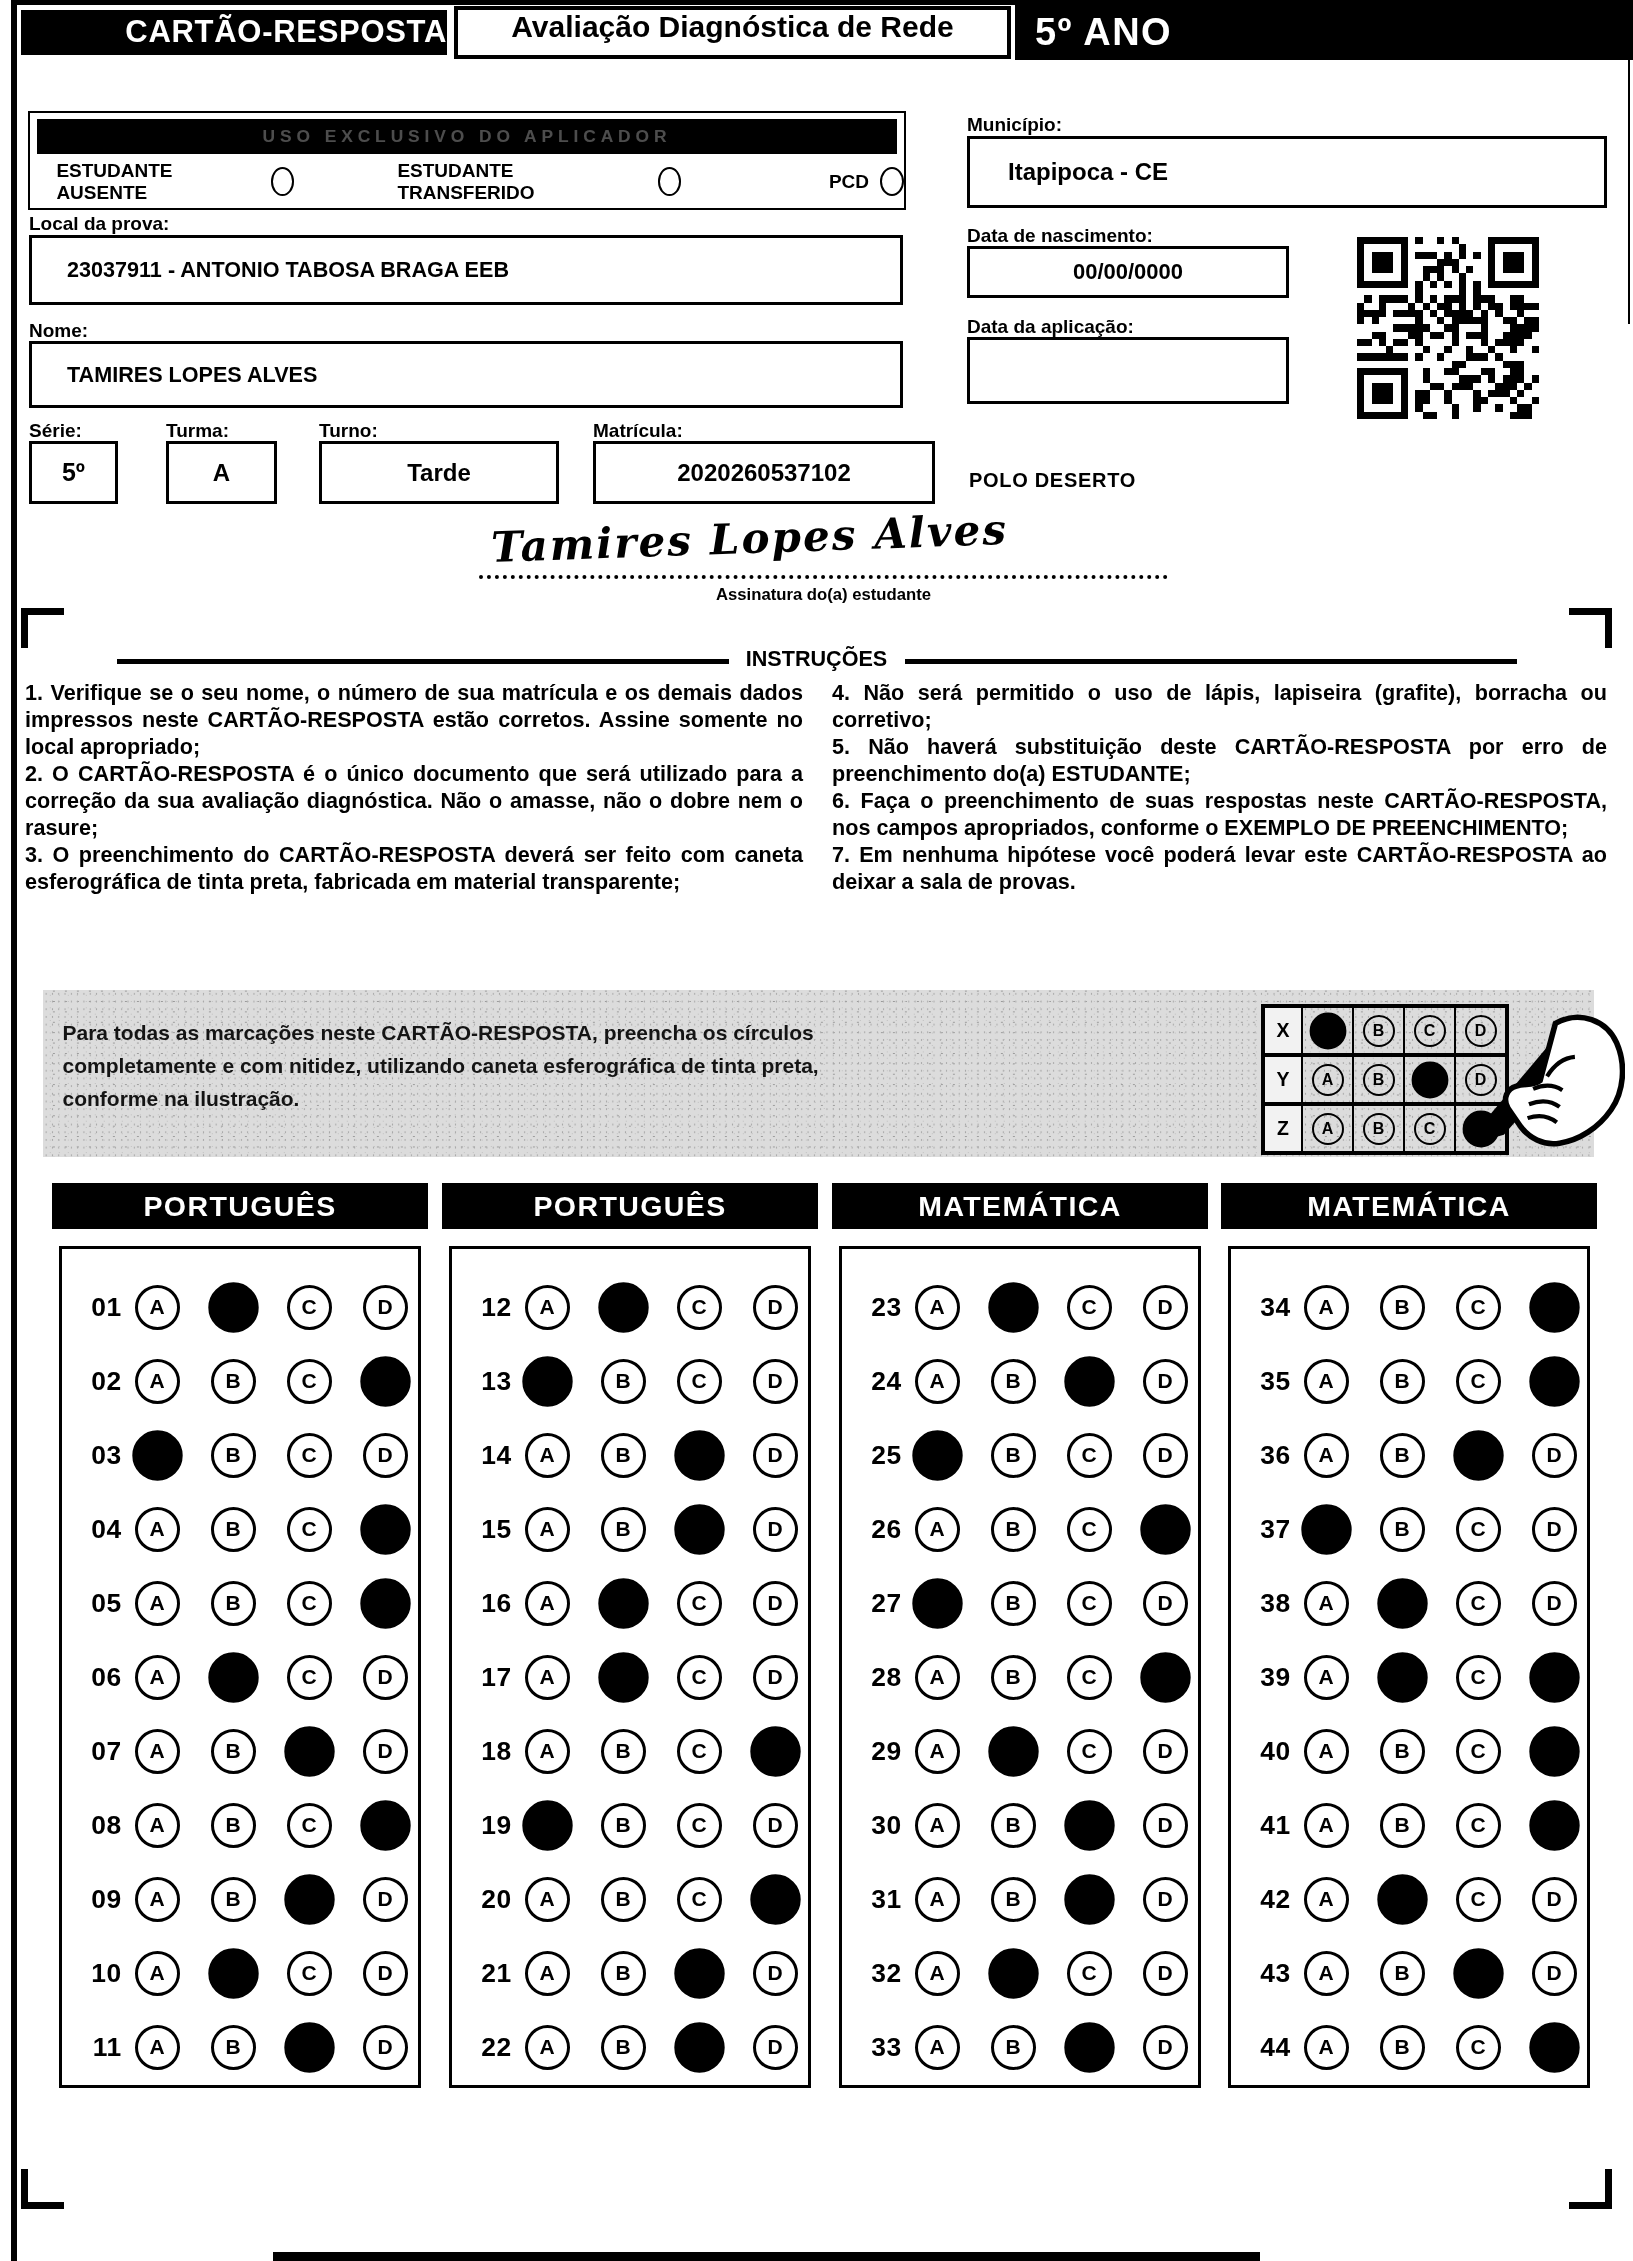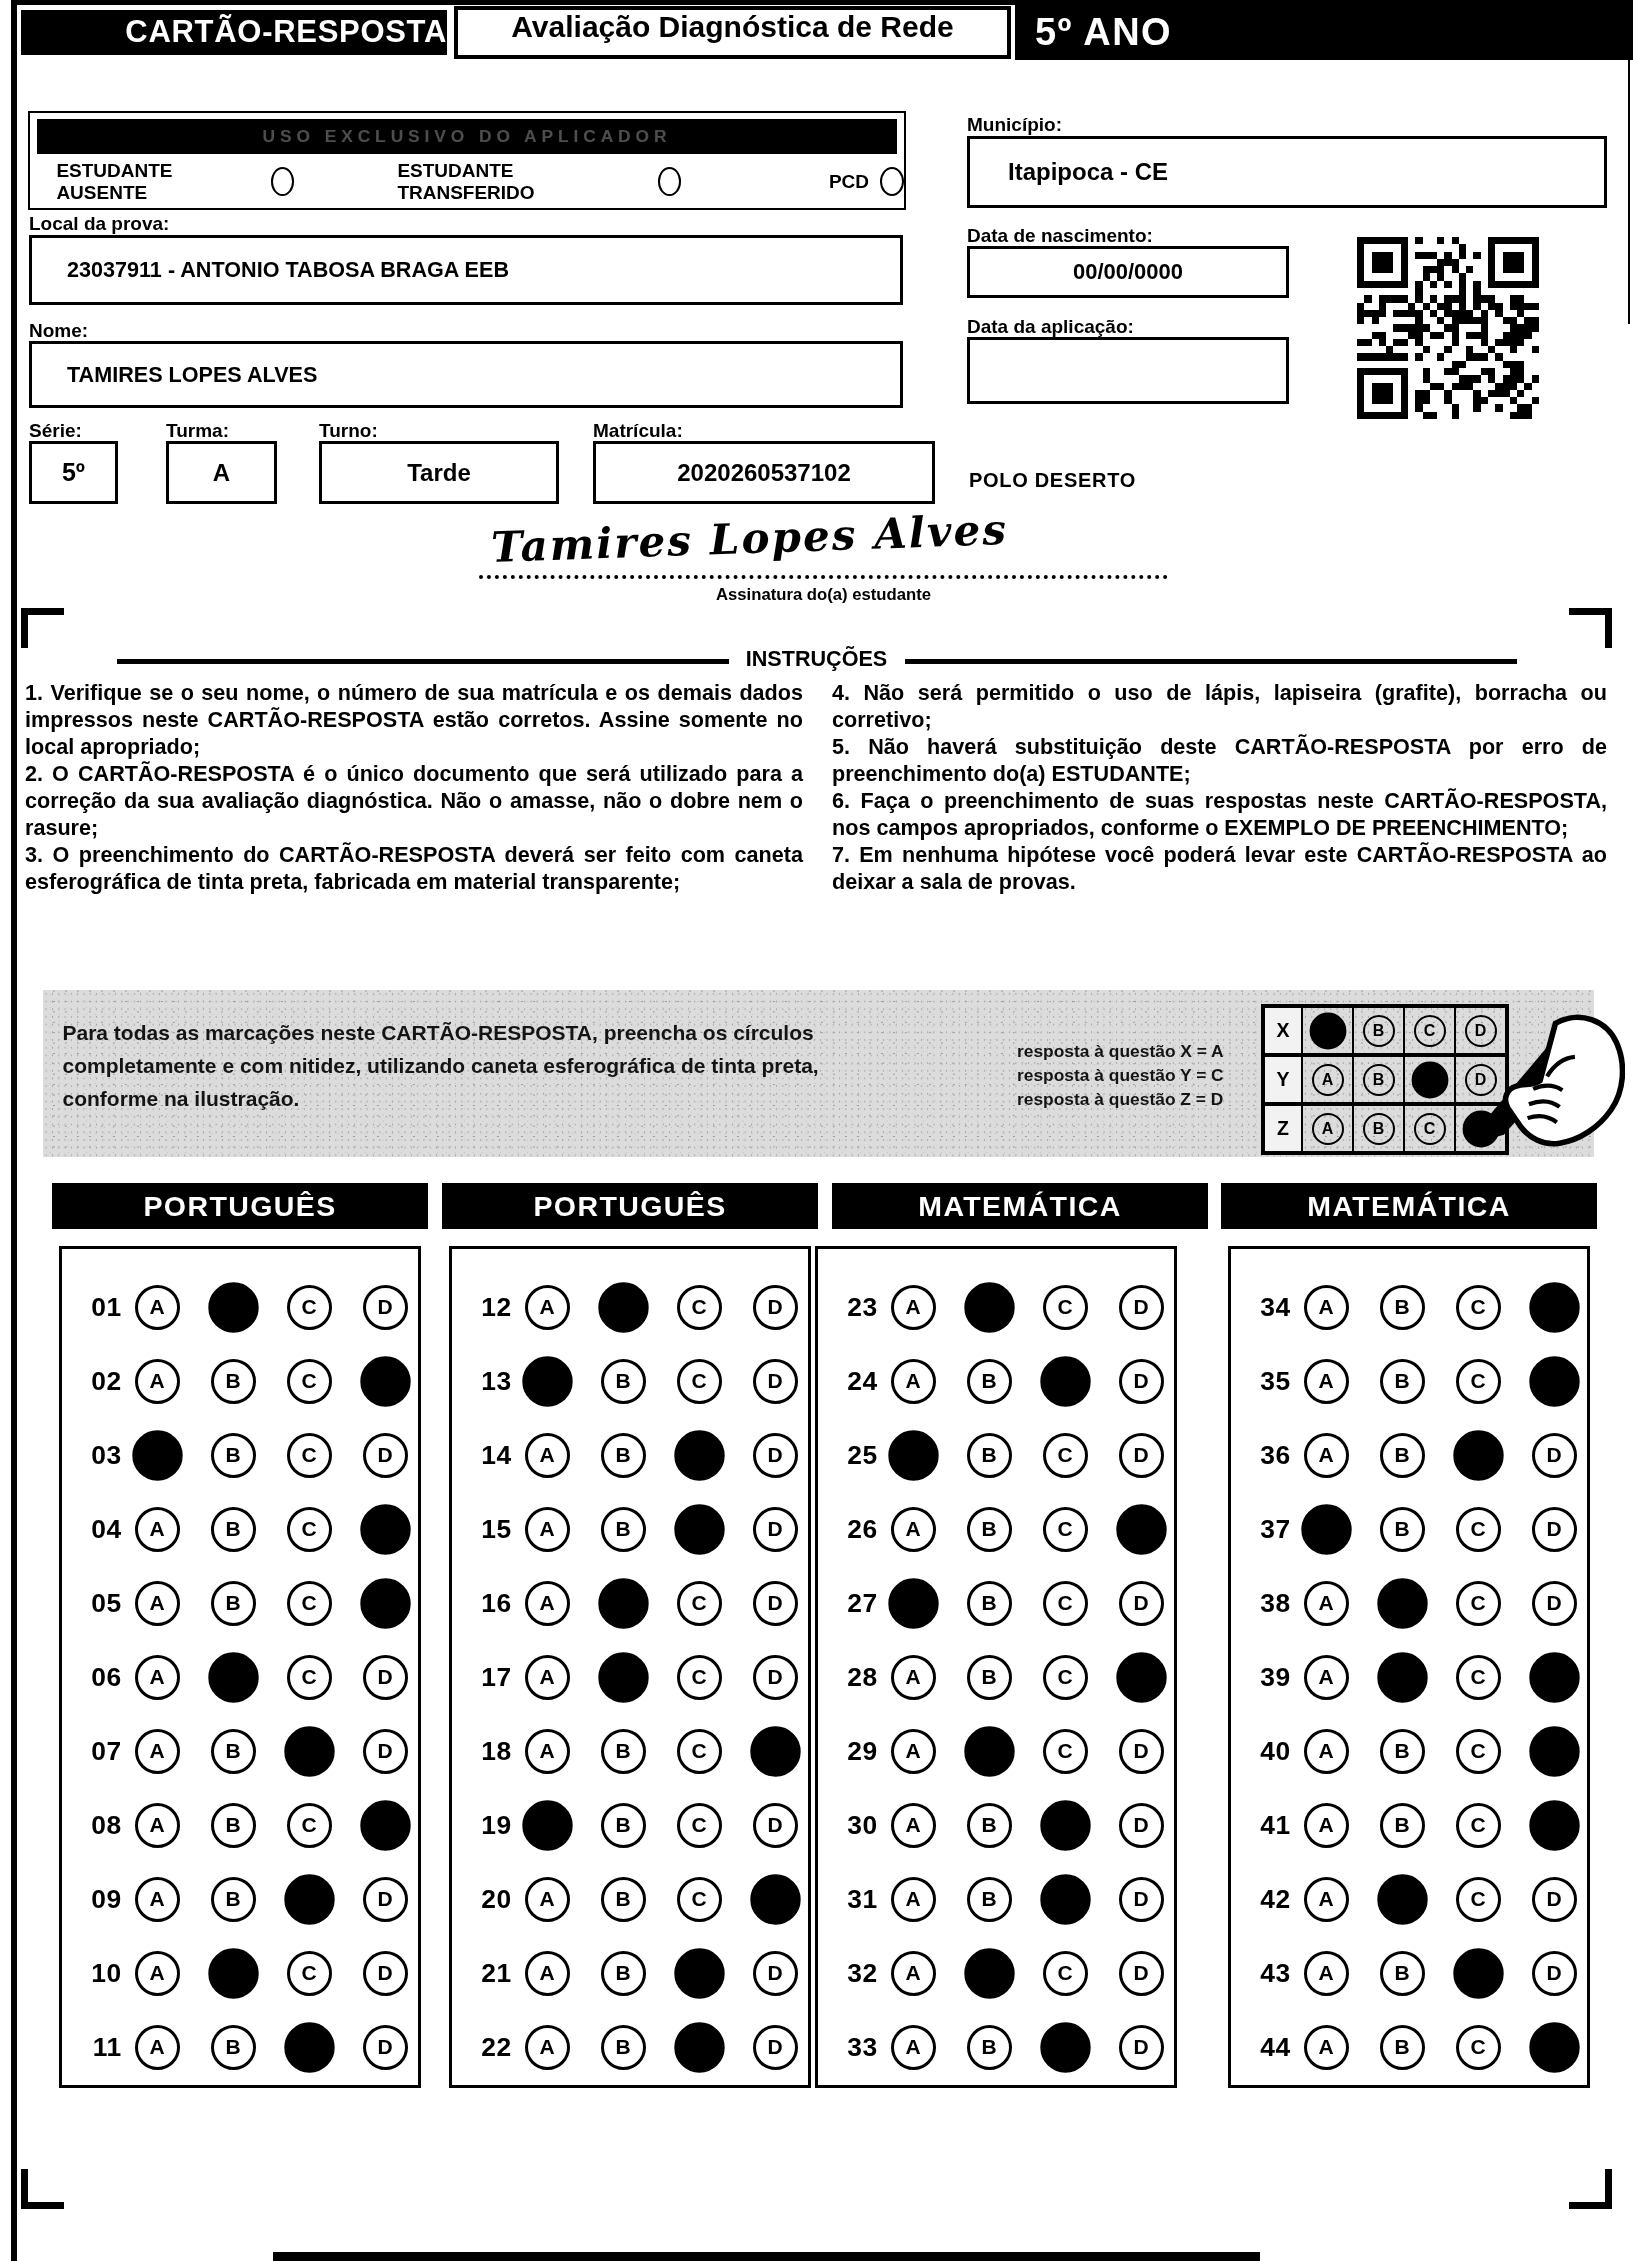--- a/index.html
+++ b/index.html
@@ -474,25 +474,20 @@
   </div>
 <div class="instr-col" style="left:832px;width:775px">
     <p class="instr">4. Não será permitido o uso de lápis, lapiseira (grafite), borracha ou corretivo;</p>
     <p class="instr">5. Não haverá substituição deste CARTÃO-RESPOSTA por erro de preenchimento do(a) ESTUDANTE;</p>
     <p class="instr">6. Faça o preenchimento de suas respostas neste CARTÃO-RESPOSTA, nos campos apropriados, conforme o EXEMPLO DE PREENCHIMENTO;</p>
     <p class="instr">7. Em nenhuma hipótese você poderá levar este CARTÃO-RESPOSTA ao deixar a sala de provas.</p>
   </div>
 
 <div class="example-box">
   <div class="example-text">Para todas as marcações neste CARTÃO-RESPOSTA, preencha os círculos completamente e com nitidez, utilizando caneta esferográfica de tinta preta, conforme na ilustração.</div>
-  <div class="legend">
-      <div>resposta à questão X = A</div>
-      <div>resposta à questão Y = C</div>
-      <div>resposta à questão Z = D</div>
-    </div>
   <div class="example-grid">
       <div class="ex-row">
         <div class="ex-label">X</div>
         <div class="ex-cell">
           <span class="ex-bubble filled">A</span>
         </div>
         <div class="ex-cell">
           <span class="ex-bubble">B</span>
         </div>
         <div class="ex-cell">
@@ -697,21 +692,21 @@
       </div>
       <div class="q-row">
         <span class="q-num">22</span>
         <span class="q-bubble">A</span>
         <span class="q-bubble">B</span>
         <span class="q-bubble filled">C</span>
         <span class="q-bubble">D</span>
       </div>
     </div>
     <div class="ans-header" style="left: 832px;">MATEMÁTICA</div>
-    <div class="ans-box" style="left: 815px;">
+    <div class="ans-box" style="left: 839px;">
       <div class="q-row">
         <span class="q-num">23</span>
         <span class="q-bubble">A</span>
         <span class="q-bubble filled">B</span>
         <span class="q-bubble">C</span>
         <span class="q-bubble">D</span>
       </div>
       <div class="q-row">
         <span class="q-num">24</span>
         <span class="q-bubble">A</span>

